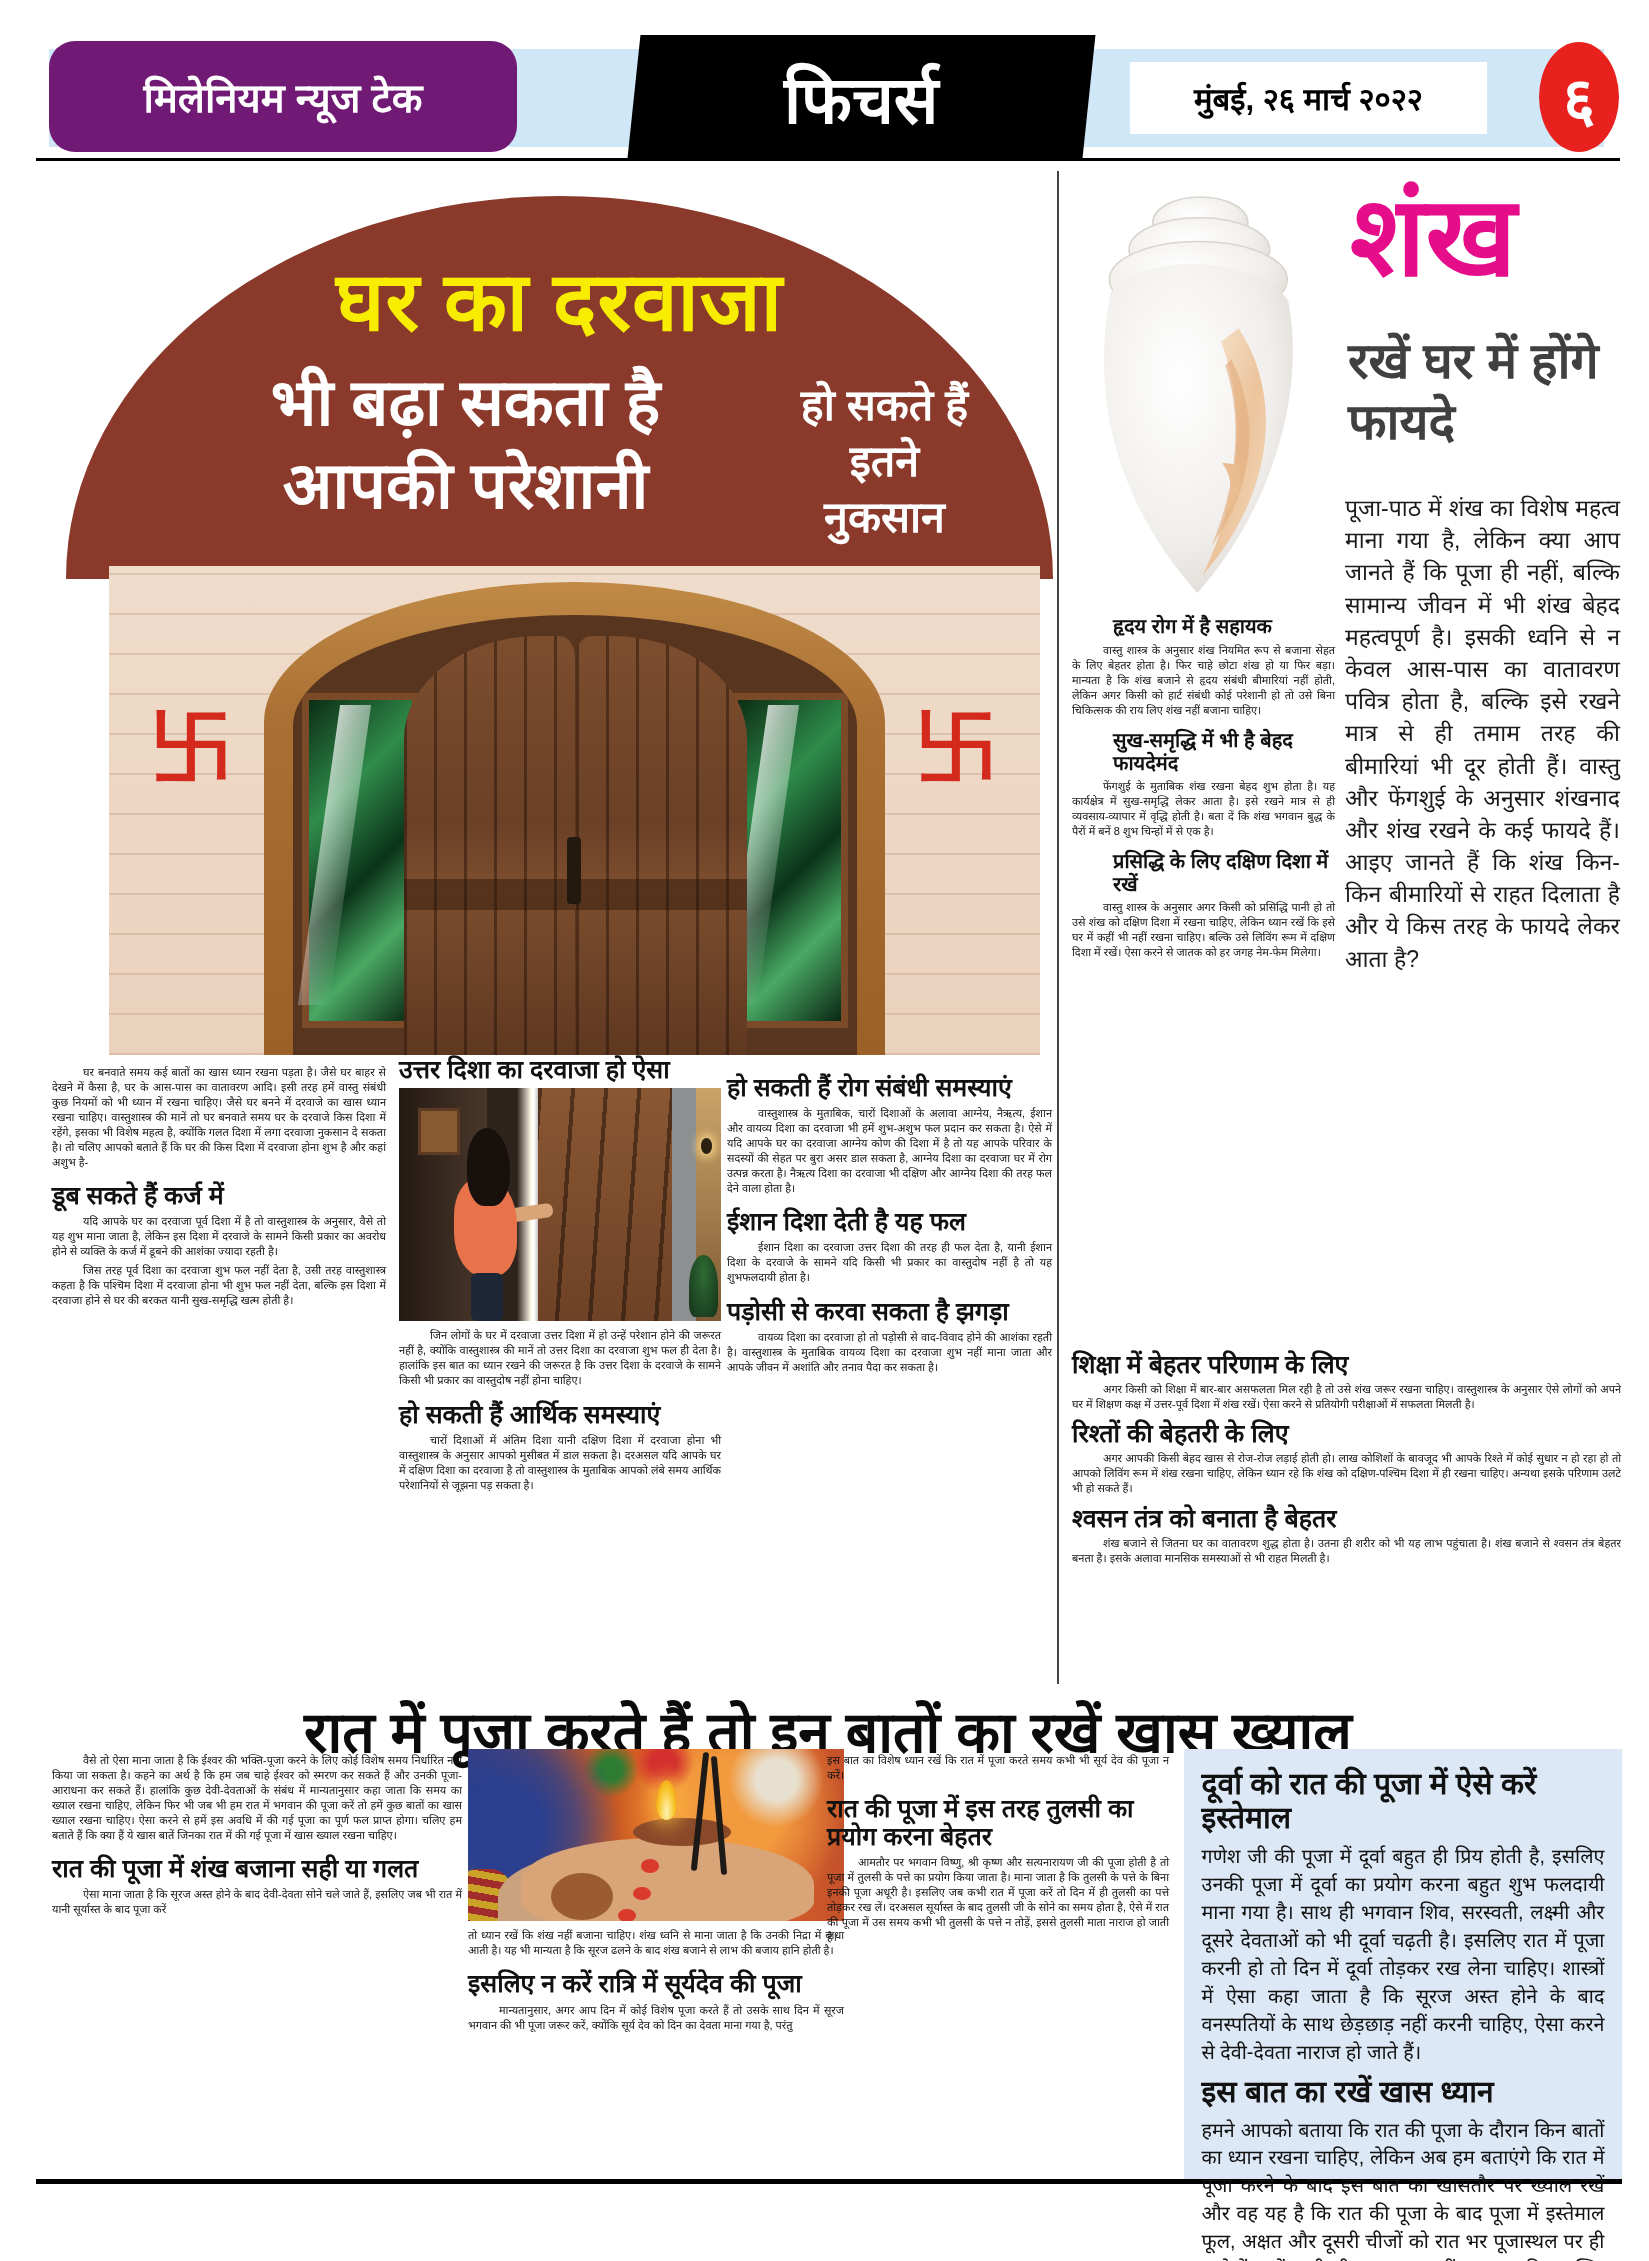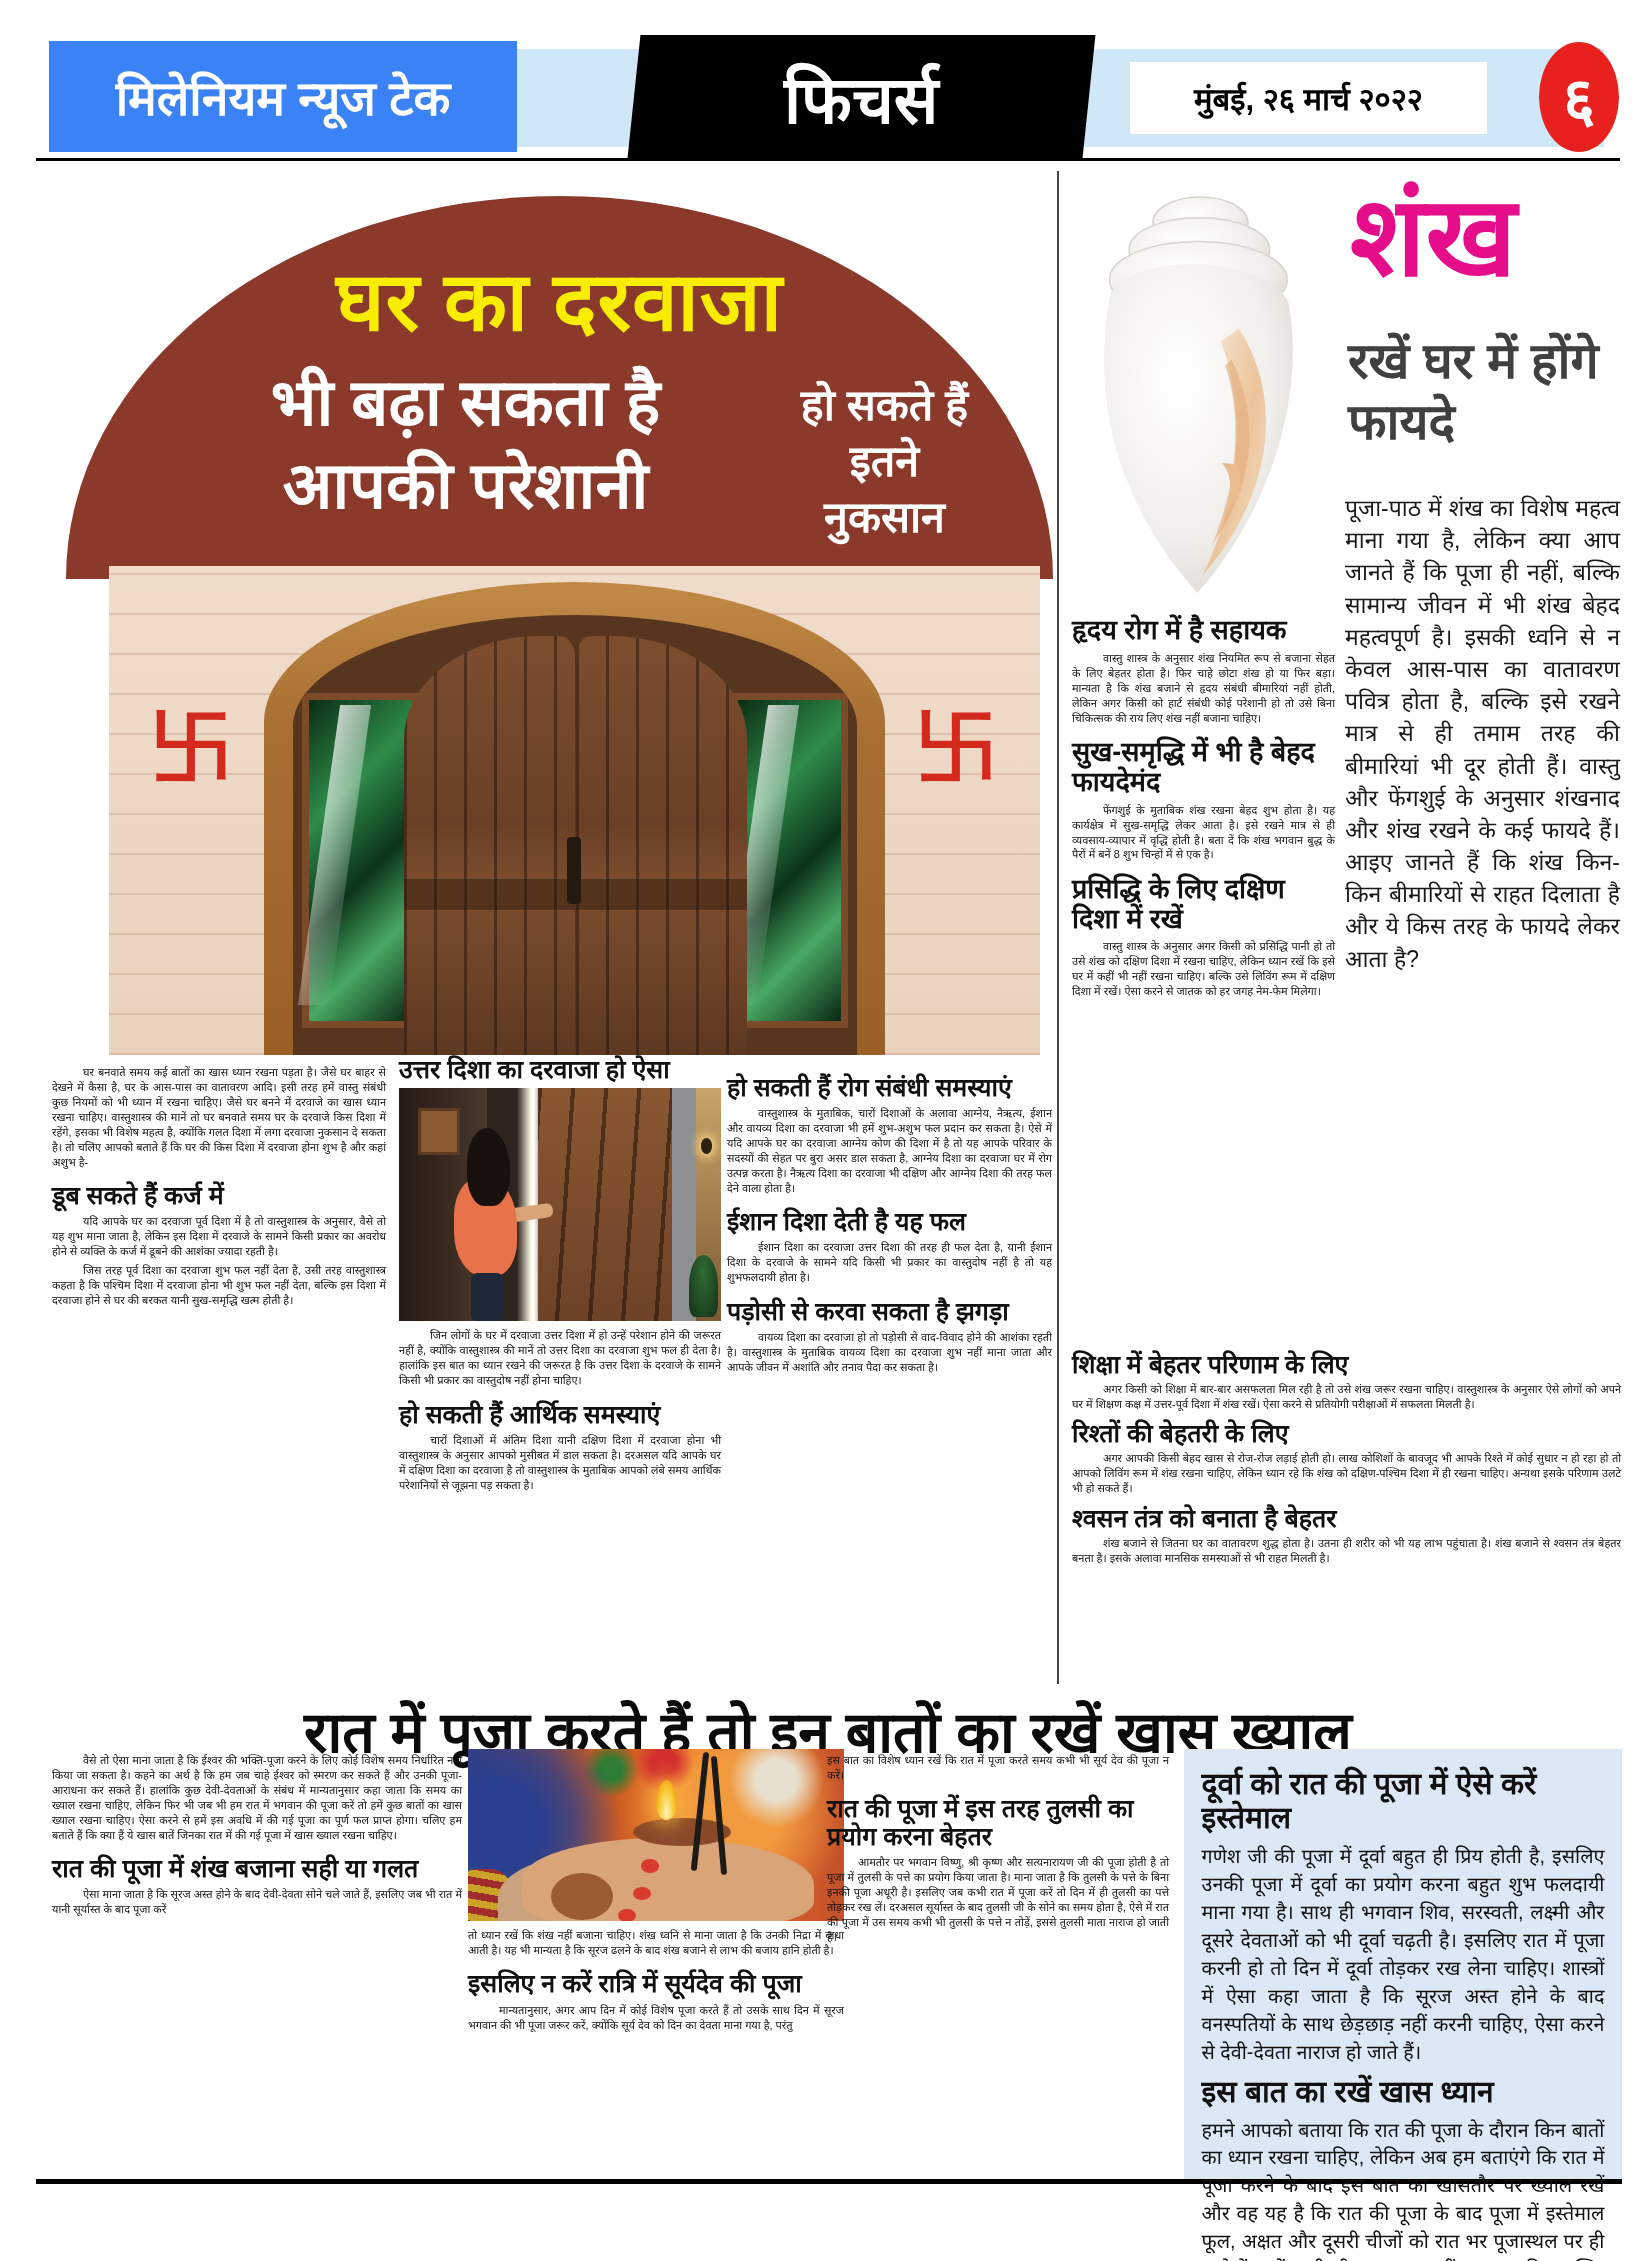--- a/index.html
+++ b/index.html
@@ -1,22 +1,22 @@
 <!DOCTYPE html>
 <html style="font-size:8.3px"><head>
 <meta charset="utf-8">
 <style>
   html,body{margin:0;padding:0;background:#ffffff;}
   body{width:1650px;height:2261px;position:relative;overflow:hidden;
        font-family:"Liberation Sans","DejaVu Sans",sans-serif;color:#111;}
   .abs{position:absolute;}
   
   .hdr-strip{left:49px;top:49px;width:1555px;height:98px;background:#cfe7f6;}
-  .hdr-brand{left:49px;top:41px;width:468px;height:111px;background:#3b82f6;color:#fff;
-             display:flex;align-items:center;justify-content:center;font-weight:bold;font-size:48px;}
+  .hdr-brand{left:49px;top:41px;width:468px;height:111px;background:#701a75;color:#fff;
+             display:flex;align-items:center;justify-content:center;font-weight:bold;font-size:40px;border-radius:26px;}
   .hdr-section{left:634px;top:35px;width:455px;height:123px;background:#000;color:#fff;
                transform:skewX(-6deg);display:flex;align-items:center;justify-content:center;
                font-weight:bold;font-size:66px;}
   .hdr-date{left:1130px;top:62px;width:357px;height:72px;background:#fff;color:#000;
             display:flex;align-items:center;justify-content:center;font-weight:bold;font-size:31px;}
   .hdr-page{left:1539px;top:42px;width:80px;height:110px;background:#e8211f;border-radius:50%;
             color:#fff;display:flex;align-items:center;justify-content:center;font-weight:bold;font-size:61px;}
   .hdr-rule{left:36px;top:158px;width:1584px;height:3.1px;background:#000;}
   .v-divider{left:1057px;top:171px;width:1.6px;height:1513px;background:#444;}
   .bottom-rule{left:36px;top:2179px;width:1586px;height:5.2px;background:#000;}
@@ -79,21 +79,21 @@
   .pn-hair{position:absolute;left:17.6px;top:0;width:43px;height:78px;background:#18100c;border-radius:45% 55% 40% 40%;}
   .pn-top{position:absolute;left:5.2px;top:50px;width:63px;height:98px;background:#e8734a;border-radius:38% 48% 35% 45%;}
   .pn-arm{position:absolute;left:56px;top:78px;width:48px;height:13.5px;background:#d9a477;border-radius:6.2px;transform:rotate(-8deg);}
   .pn-legs{position:absolute;left:22px;top:145px;width:32px;height:48px;background:#1e2738;border-radius:6.2px;}
   
   .shankh-title{left:1350px;top:182px;width:274px;color:#e60d8a;font-weight:bold;font-size:111px;line-height:1;}
   .shankh-sub{left:1348px;top:331px;width:274px;color:#404040;font-weight:bold;font-size:50px;line-height:1.22;}
   .shankh-intro{left:1345px;top:492px;width:275px;}
   .shankh-intro p{font-size:23px;line-height:1.4;text-align:justify;margin:0;color:#1a1a1a;}
   .shankh-left{left:1072px;top:604px;width:263px;}
-  .shankh-left h3{font-size:27px;}
+  .shankh-left h3{font-size:20px;margin-left:41px;}
   .shankh-wide{left:1072px;top:1343px;width:549px;}
   .shankh-wide h3{margin:7.2px 0 4.1px;}
   .conch{left:1067px;top:173px;width:274px;height:445px;}
   
   .night-headline{left:52px;top:1691px;width:1552px;text-align:center;font-weight:800;
                   font-size:57px;white-space:nowrap;color:#0b0b0b;}
   .ncol1{left:52px;top:1753px;width:410px;}
   .ncol2{left:468px;top:1749px;width:376px;}
   .ncol3{left:827px;top:1753px;width:342px;}
   .nbox{left:1184px;top:1749px;width:438px;height:430px;background:#dde8f6;box-sizing:border-box;padding:14.5px 17.6px;}

